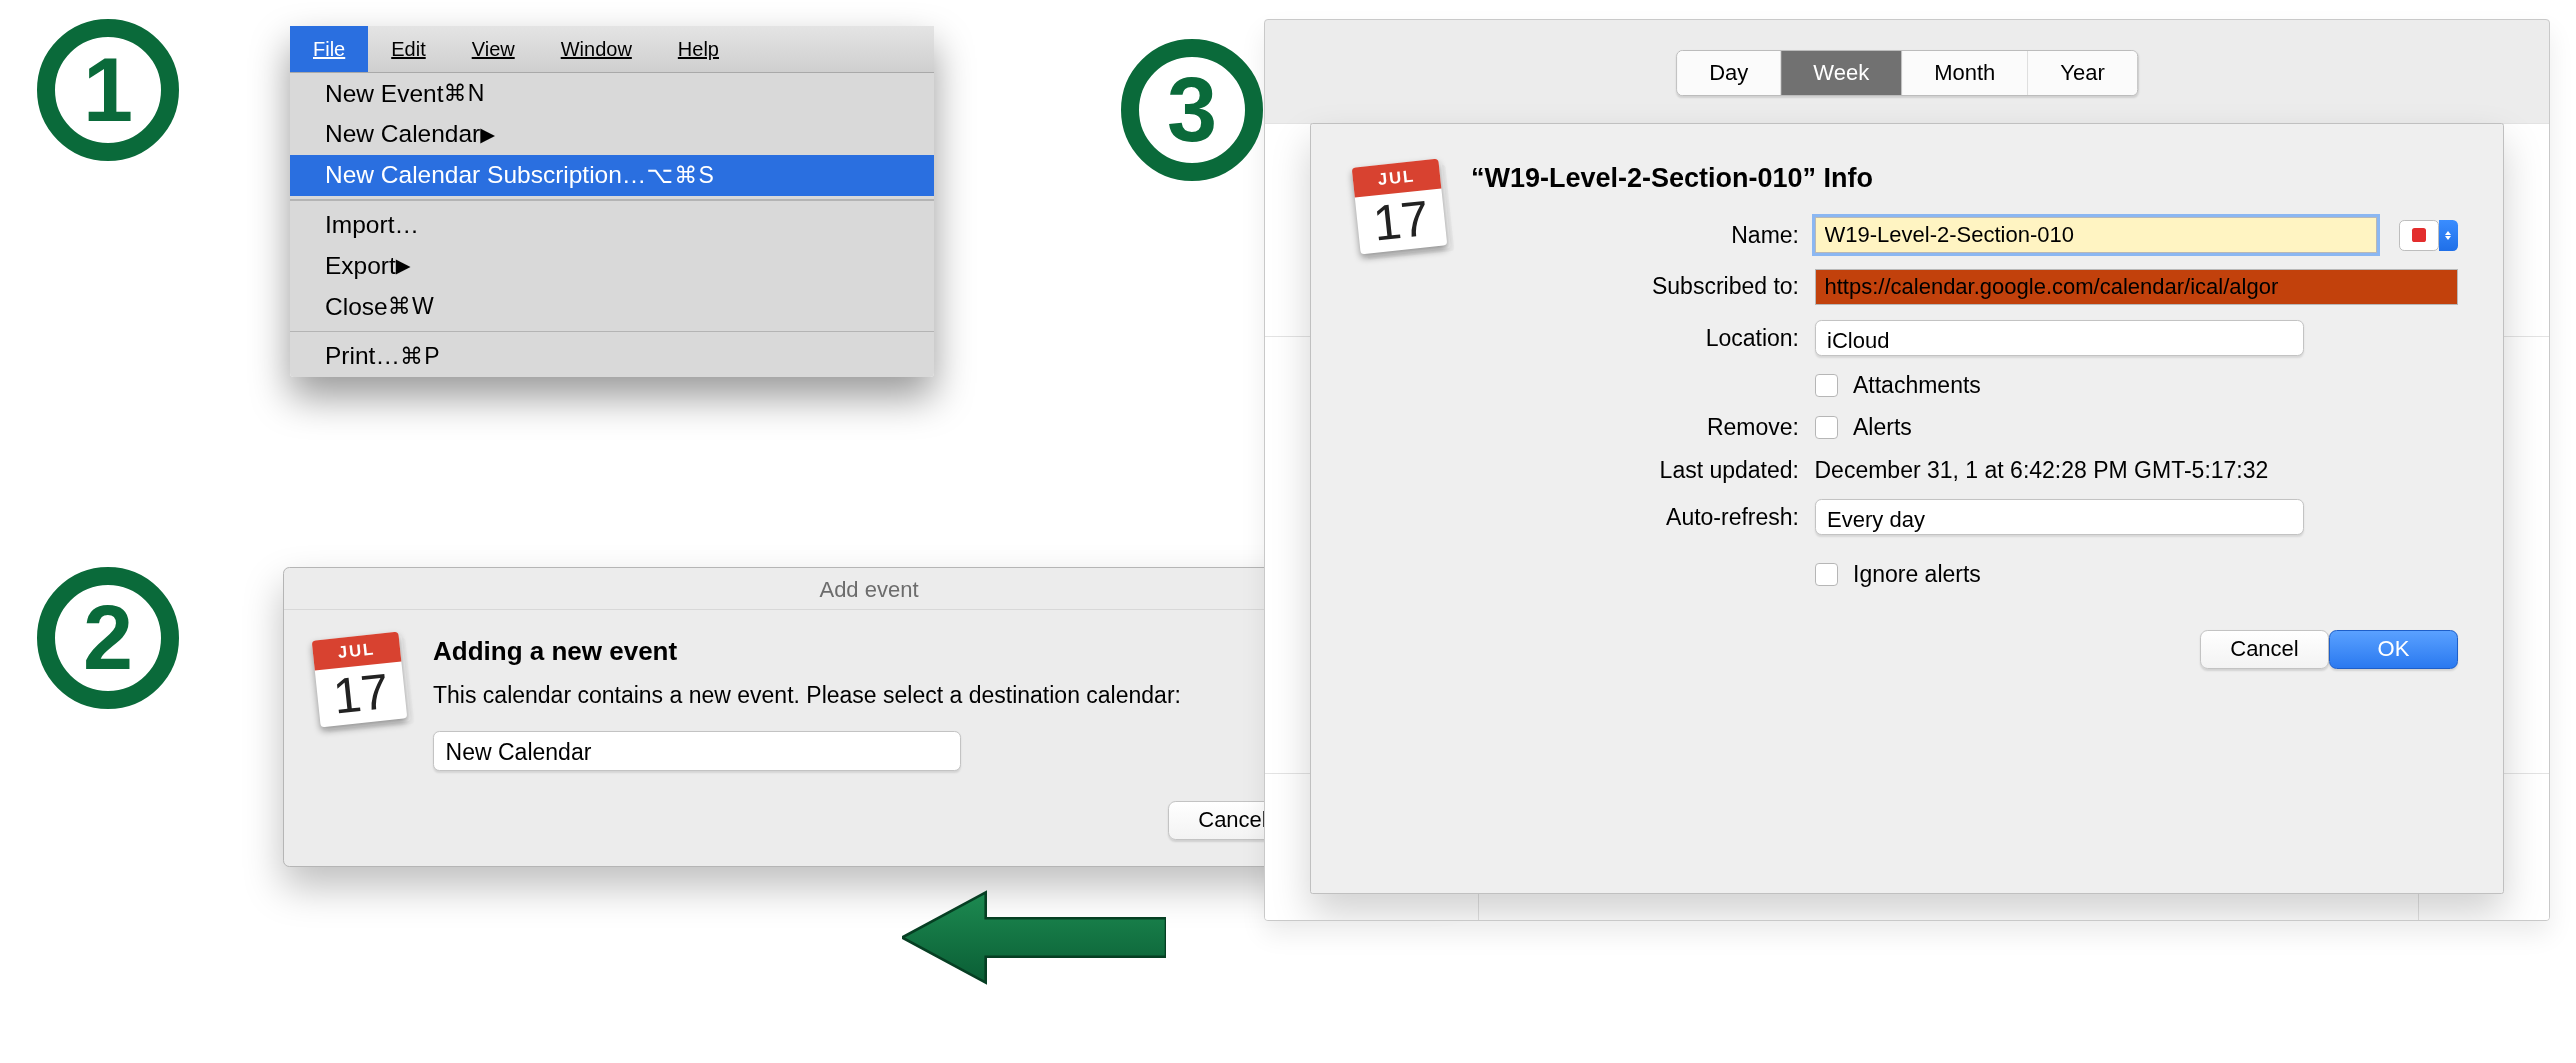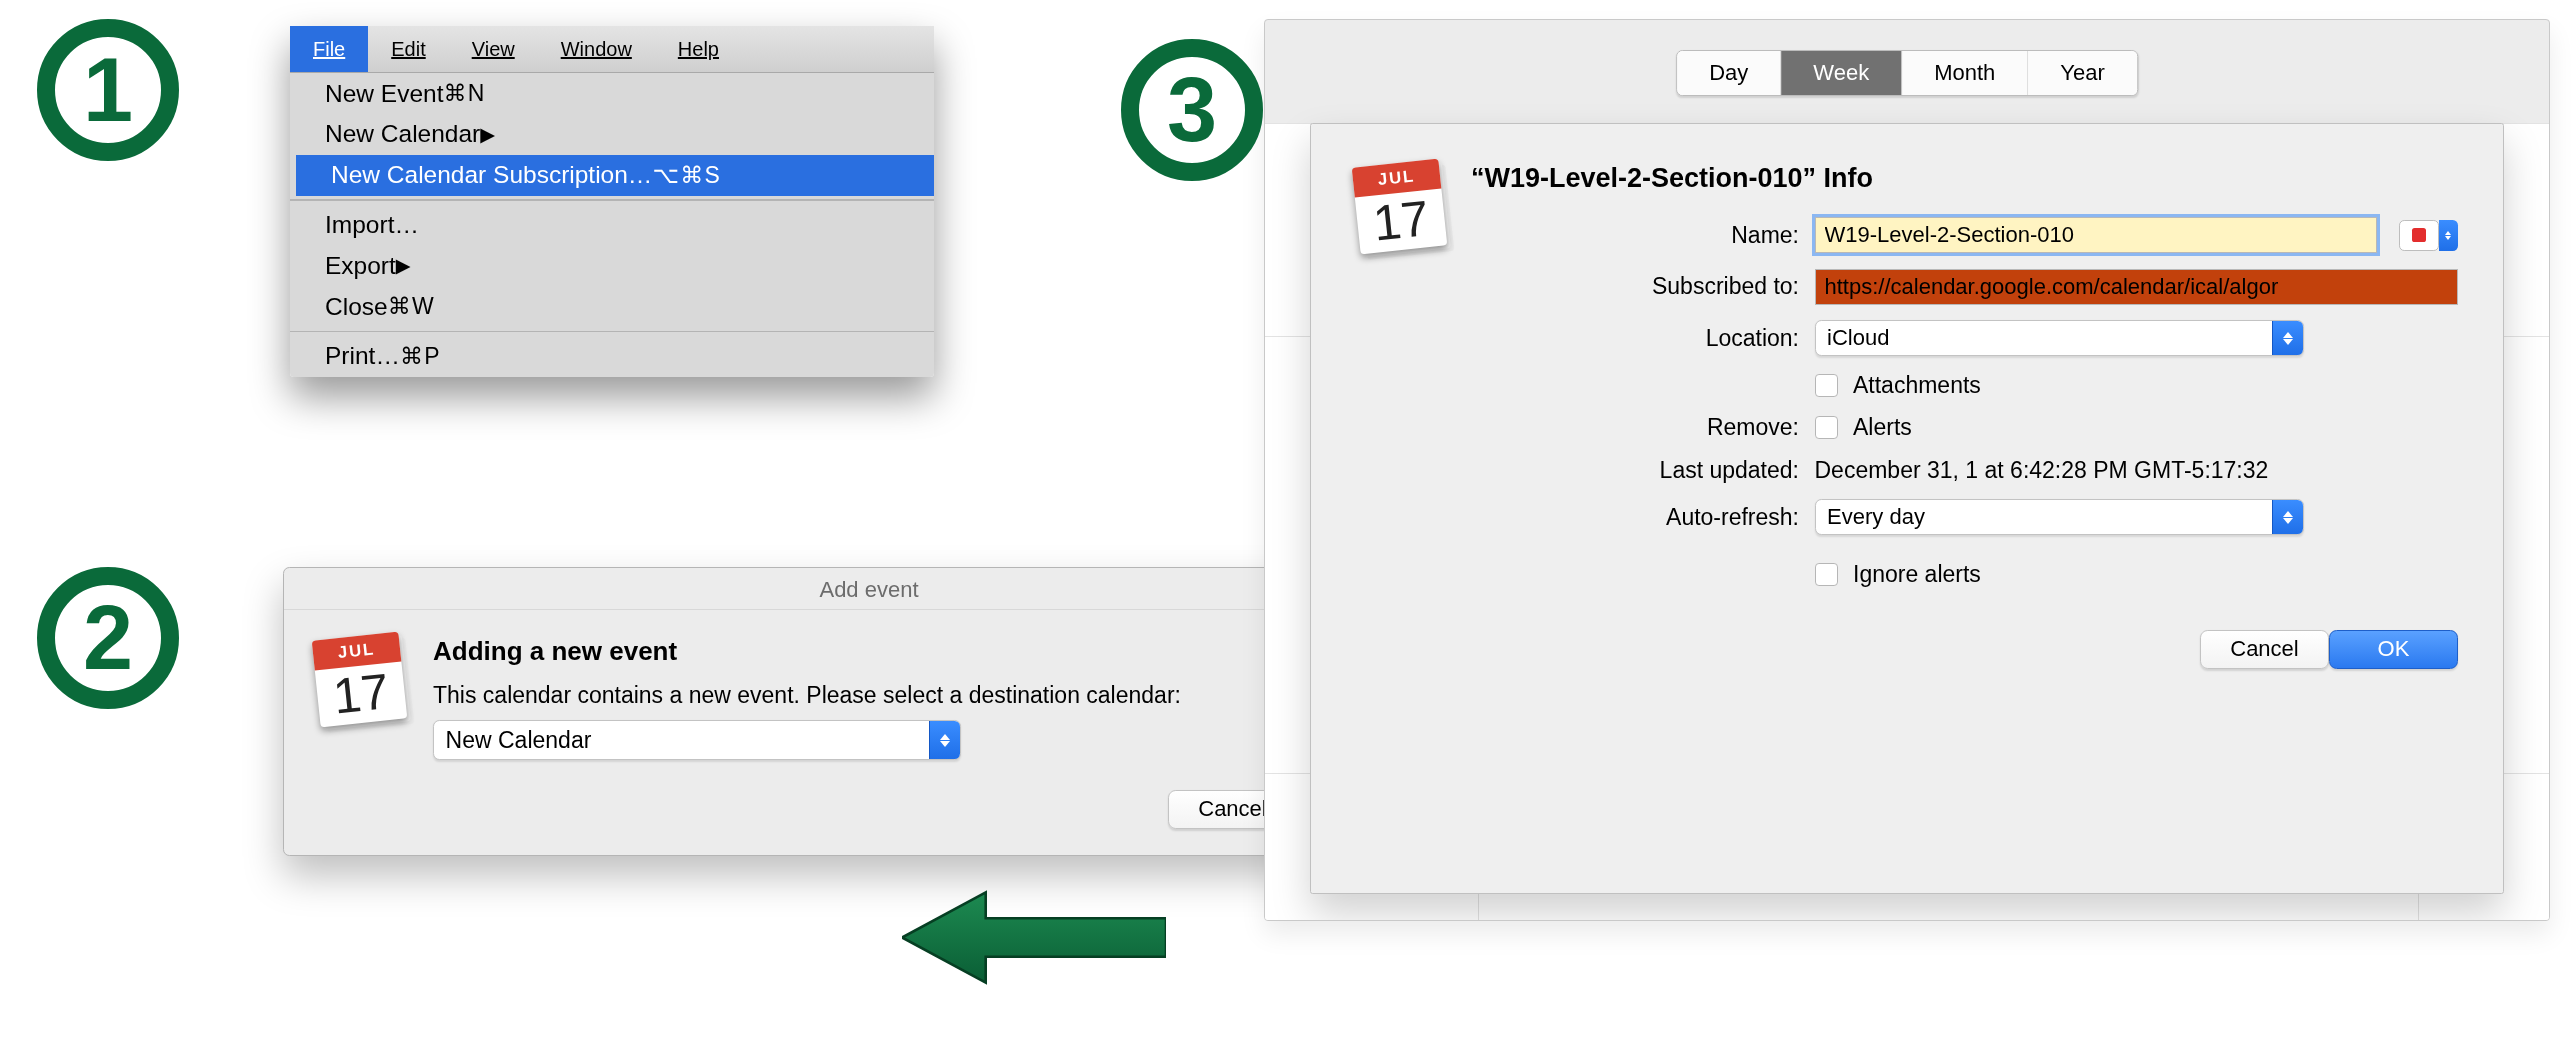--- a/index.html
+++ b/index.html
@@ -80,21 +80,20 @@
     display: flex;
     justify-content: flex-start;
     align-items: center;
     font-size: 24.5px;
     padding: 6.4px 23px 6.4px 35px;
     color: #000;
   }
   .menu-row.hover {
     background: #2a6fe0;
     color: #fff;
-    margin-left: 6px;
   }
   .menu-row .shortcut { color: inherit; font-size: 23px; letter-spacing: 1.3px; }
   .menu-row .arrow { font-size: 19.3px; }
   .menu-sep { height: 1.3px; background: #b4b4b4; margin: 3.9px 0; }
 
   
   .cal-icon {
     width: 87px;
     height: 87px;
     position: relative;
@@ -147,32 +146,33 @@
   }
   #step2-dialog h2 {
     font-size: 26px;
     font-weight: 700;
     margin-bottom: 13px;
   }
   #step2-dialog p {
     font-size: 23px;
     color: #000;
     line-height: 1.35;
-    margin-bottom: 9px;
+    margin-bottom: 20px;
   }
   .mac-select {
     display: inline-flex;
     align-items: stretch;
     width: 528px;
     height: 40px;
     border: 0.6px solid #c3c3c3;
     border-radius: 6.4px;
     overflow: hidden;
     background: #fff;
     box-shadow: 0 1.3px 1.9px rgba(0,0,0,.1);
+    flex-direction: column;
   }
   .mac-select .val {
     flex: 1;
     font-size: 23px;
     padding: 6.4px 11.6px;
     display: flex;
     align-items: center;
   }
   .mac-select .knob {
     width: 31px;

